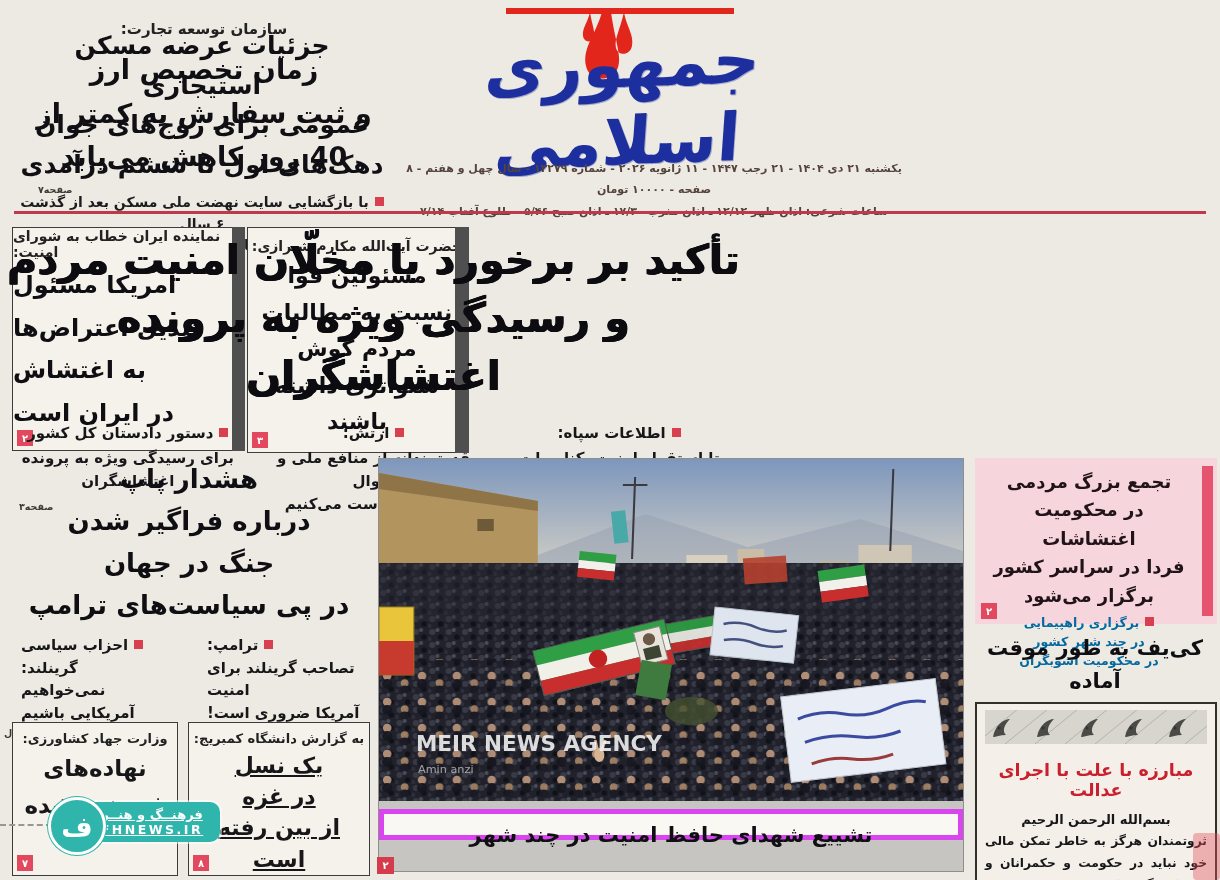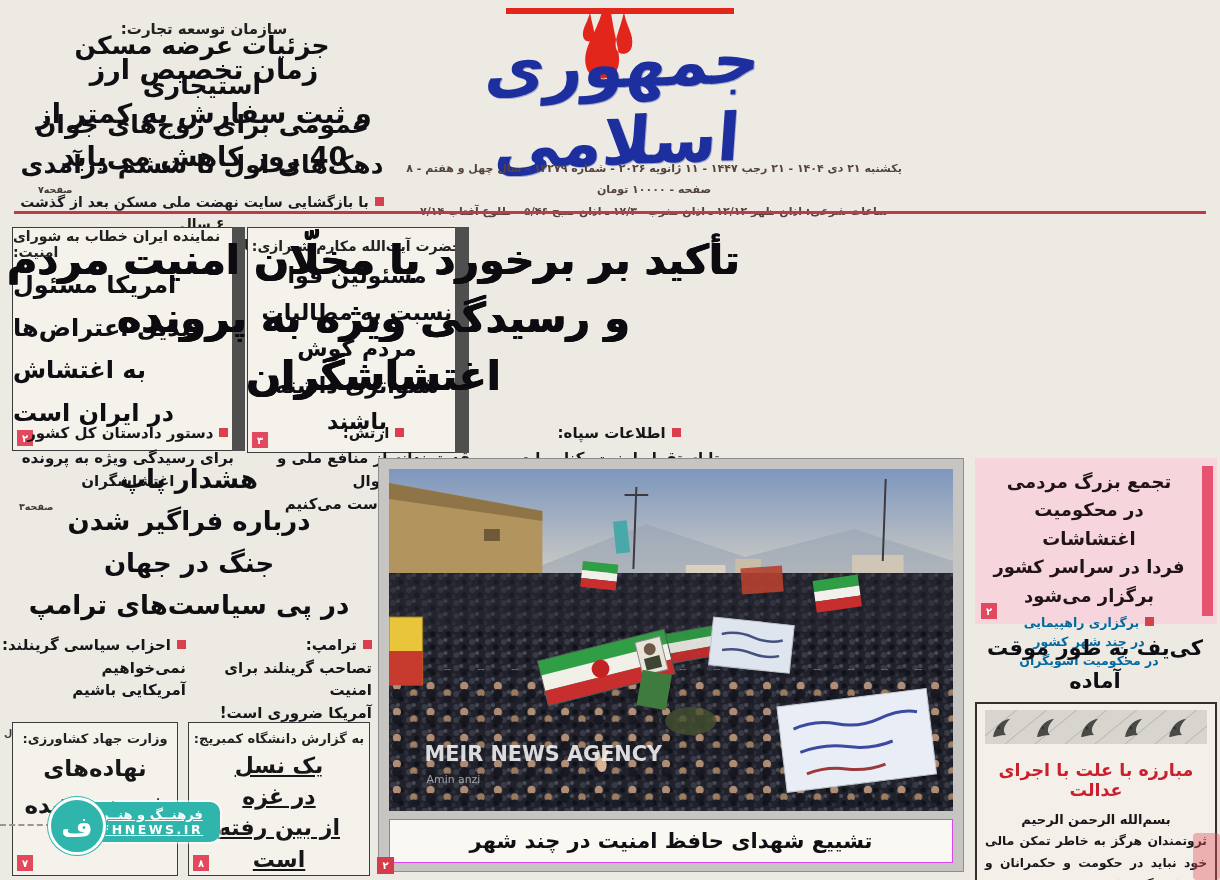--- a/index.html
+++ b/index.html
@@ -60,44 +60,44 @@
   .lead-briefs{ display:flex; margin-top:16px; }
   .brief{ position:relative; flex:1; padding:0 16px; font-weight:bold; font-size:15px; line-height:1.55; }
   .brief .brief-title{ margin-bottom:2px; }
   .brief .pre{ color:#17171b; }
   .brief .pageref{ position:absolute; left:14px; bottom:2px; }
 
   
   .pope{ position:absolute; right:850px; left:8px; top:458px; text-align:center;
     font-size:26px; font-weight:bold; line-height:1.62; color:#0f0f13; }
   .row2{ position:absolute; left:0; top:634px; width:372px; display:flex; }
-  .row2 .brief2{ position:relative; flex:1; text-align:right; font-size:15px; font-weight:bold; line-height:1.5; }
+  .row2 .brief2{ position:relative; flex:1; text-align:left; font-size:15px; font-weight:bold; line-height:1.5;padding-left:21px; }
   .row2 .pageref{ position:absolute; right:unset; left:4px; bottom:-16px; }
 
   .box-agri{ left:12px; top:722px; width:166px; height:154px; text-align:center; padding-top:8px; }
   .box-agri .kicker, .box-cambridge .kicker{ font-size:13px; }
   .box-agri .headline{ font-size:23px; font-weight:bold; line-height:1.6; margin-top:4px; }
   .box-cambridge{ left:188px; top:722px; width:182px; height:154px; text-align:center; padding-top:8px; }
   .box-cambridge .headline{ font-size:22px; font-weight:bold; line-height:1.42; margin-top:4px;text-decoration:underline; }
 
   .fh-dash{ position:absolute; left:0; top:824px; width:52px; border-top:2px dashed #9a978f; }
   .fh-pill{ position:absolute; left:84px; top:802px; width:136px; height:40px; background:#2fb5ab;
     border-radius:10px; color:#fff; text-align:center; padding-top:5px; z-index:5; box-shadow:0 0 0 2px rgba(255,255,255,.5);text-decoration:underline; }
   .fh-pill .fa-name{ font-size:13px; font-weight:bold; letter-spacing:1px; }
   .fh-pill .fa-url{ font-size:12.5px; font-weight:bold; letter-spacing:2.5px; font-family:"DejaVu Sans", sans-serif; }
   .fh-circle{ position:absolute; left:48px; top:797px; width:58px; height:58px; border-radius:50%;
     background:#2fb5ab; border:3px solid #fff; z-index:6; display:flex; align-items:center; justify-content:center;
     color:#fff; font-size:27px; font-weight:bold; box-shadow:0 0 0 1px #2fb5ab; }
 
   
   .photo-frame{ position:absolute; left:378px; top:458px; width:586px; height:414px;
-    background:#c6c5c1; border:1px solid #8e8e8e; padding:10px; }
+    background:#c6c5c1; border:1px solid #8e8e8e; }
   .photo{ position:relative; width:100%; height:342px; background:#23242e; overflow:hidden; }
   .photo svg{ display:block; width:100%; height:100%; }
-  .caption{ margin-top:8px; height:44px; background:#faf8f3; border:1px solid #d946ef;
+  .caption{ margin-top:8px; height:31px; background:#faf8f3; border:5px solid #d946ef;
     text-align:center; font-size:21px; font-weight:bold; line-height:42px; color:#101014; }
   .photo-badge{ left:-2px; bottom:-3px; width:17px; height:17px; background:#d43c4b; }
 
   
   .pink-box{ position:absolute; left:unset; right:3px; top:458px; width:242px; height:166px;
     background:#f6d6dc; text-align:center; padding:10px 26px 0 12px; }
   .pink-bar{ position:absolute; right:4px; top:8px; bottom:8px; width:11px; background:#e5536e; }
   .pink-box .headline{ font-size:18px; font-weight:bold; line-height:1.58; color:#201418; }
   .pink-box .subhead{ margin-top:4px; font-size:12.5px; font-weight:bold; line-height:1.5; color:#0369a1; }
   .pink-box .badge{ left:6px; bottom:5px; }

